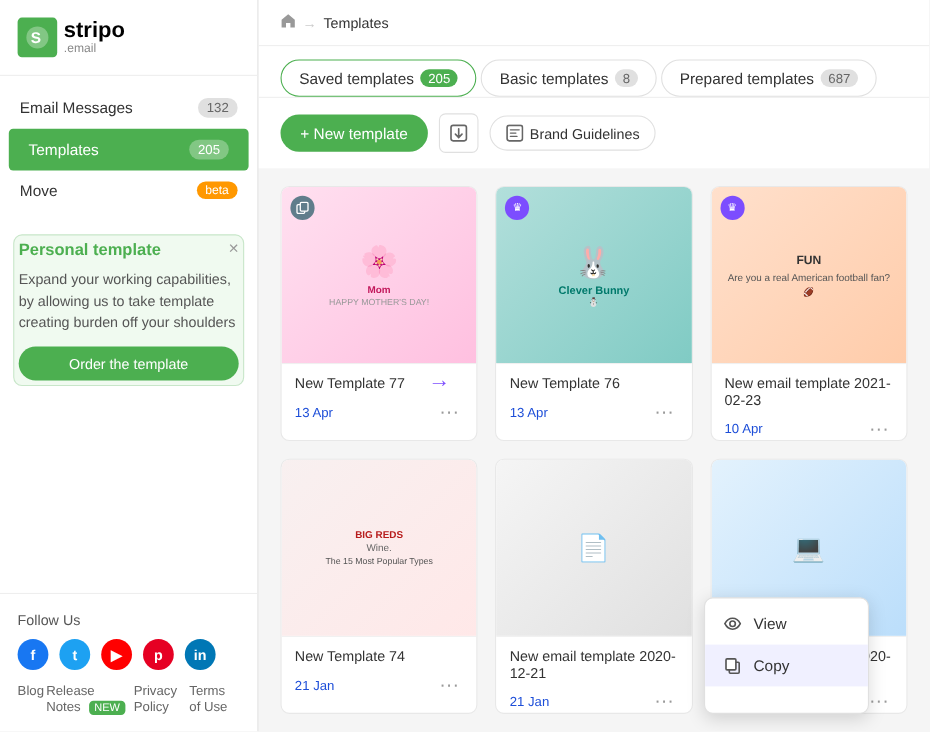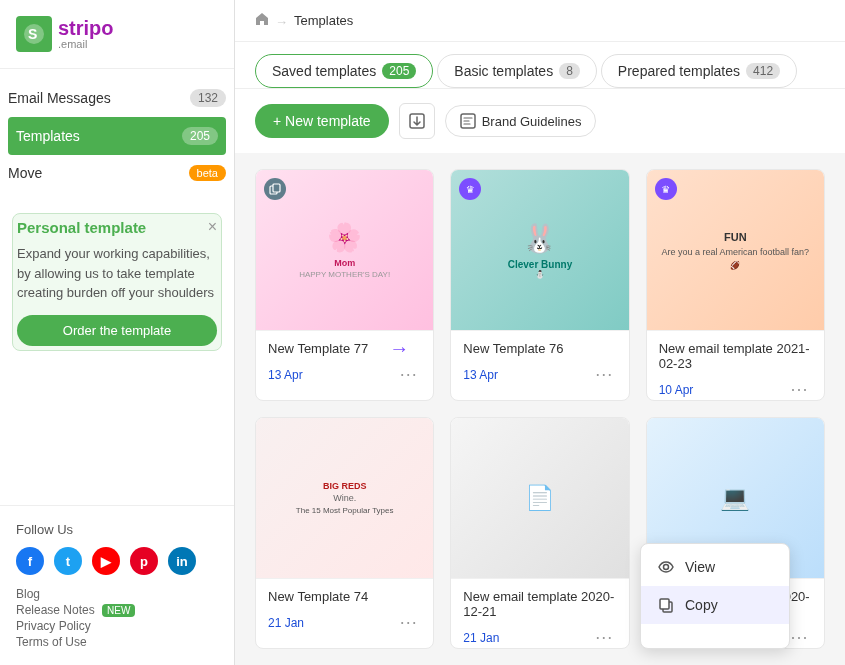--- a/index.html
+++ b/index.html
@@ -5,46 +5,46 @@
     * { box-sizing: border-box; margin: 0; padding: 0; }
     body { font-family: -apple-system, BlinkMacSystemFont, 'Segoe UI', sans-serif; background: #f5f5f5; font-size: 14px; color: #333; }
 
     .layout { display: flex; height: 665px; width: 845px; overflow: hidden; }
 
     
     .sidebar { width: 235px; background: #fff; border-right: 1px solid #e0e0e0; display: flex; flex-direction: column; flex-shrink: 0; }
     .sidebar-logo { padding: 16px; border-bottom: 1px solid #eee; }
     .logo-text { display: flex; align-items: center; gap: 6px; }
     .logo-icon { width: 36px; height: 36px; background: #4caf50; border-radius: 4px; display: flex; align-items: center; justify-content: center; color: white; font-weight: bold; font-size: 18px; }
-    .logo-name { font-size: 20px; font-weight: 700; color: #a21caf; line-height: 1; }
+    .logo-name { font-size: 20px; font-weight: 700; color: #000000; line-height: 1; }
     .logo-sub { font-size: 11px; color: #888; }
 
     .sidebar-nav { padding: 10px 0; }
-    .nav-item { display: flex; align-items: center; justify-content: space-between; padding: 10px 8px; cursor: pointer; color: #333; }
+    .nav-item { display: flex; align-items: center; justify-content: space-between; padding: 10px 18px; cursor: pointer; color: #333; }
     .nav-item.active { background: #4caf50; color: white; border-radius: 4px; margin: 0 8px; }
     .nav-badge { background: rgba(255,255,255,0.3); color: white; border-radius: 10px; padding: 2px 8px; font-size: 12px; }
     .nav-badge-beta { background: #ff9800; color: white; border-radius: 10px; padding: 2px 8px; font-size: 11px; }
 
     .personal-template-box { margin: 12px; background: #f0faf0; border: 1px solid #c8e6c9; border-radius: 8px; padding: 4px; }
     .pt-header { display: flex; justify-content: space-between; align-items: center; margin-bottom: 8px; }
     .pt-title { color: #4caf50; font-weight: 600; font-size: 15px; }
     .pt-close { color: #999; cursor: pointer; font-size: 16px; }
     .pt-desc { color: #555; font-size: 13px; line-height: 1.5; margin-bottom: 12px; }
     .pt-btn { background: #4caf50; color: white; border: none; border-radius: 20px; padding: 8px 16px; cursor: pointer; font-size: 13px; width: 100%; }
 
     .sidebar-footer { margin-top: auto; padding: 16px; border-top: 1px solid #eee; }
     .follow-us { font-size: 13px; color: #555; margin-bottom: 10px; }
     .social-icons { display: flex; gap: 10px; margin-bottom: 12px; }
     .social-icon { width: 28px; height: 28px; border-radius: 50%; display: flex; align-items: center; justify-content: center; color: white; font-size: 13px; font-weight: bold; cursor: pointer; }
     .social-fb { background: #1877f2; }
     .social-tw { background: #1da1f2; }
     .social-yt { background: #ff0000; }
     .social-pt { background: #e60023; }
     .social-li { background: #0077b5; }
-    .footer-links { display: flex; flex-direction: column; gap: 2px; }
+    .footer-links { display: flex; flex-direction: row; gap: 2px; }
     .footer-link { font-size: 12px; color: #666; cursor: pointer; }
     .new-badge { background: #4caf50; color: white; border-radius: 4px; padding: 1px 5px; font-size: 10px; margin-left: 4px; }
 
     
     .main { flex: 1; display: flex; flex-direction: column; overflow: hidden; }
 
     .breadcrumb { display: flex; align-items: center; padding: 12px 20px; background: #fff; border-bottom: 1px solid #eee; gap: 6px; color: #666; font-size: 13px; }
     .breadcrumb-home { color: #999; cursor: pointer; }
     .breadcrumb-sep { color: #ccc; }
     .breadcrumb-current { color: #333; }
@@ -171,21 +171,21 @@
       <div class="tab active">
         <span>Saved templates</span>
         <span class="tab-count">205</span>
       </div>
       <div class="tab">
         <span>Basic templates</span>
         <span class="tab-count-gray">8</span>
       </div>
       <div class="tab">
         <span>Prepared templates</span>
-        <span class="tab-count-gray">412</span>
+        <span class="tab-count-gray">687</span>
       </div>
     </div>
 
     <div class="toolbar">
       <button class="btn-new-template">+ New template</button>
       <div class="btn-icon">
         <svg width="18" height="18" viewBox="0 0 18 18" fill="#666">
           <rect x="2" y="2" width="14" height="14" rx="2" fill="none" stroke="#666" stroke-width="1.5"></rect>
           <path d="M9 5v8M6 10l3 3 3-3" stroke="#666" stroke-width="1.5" fill="none" stroke-linecap="round"></path>
         </svg>

